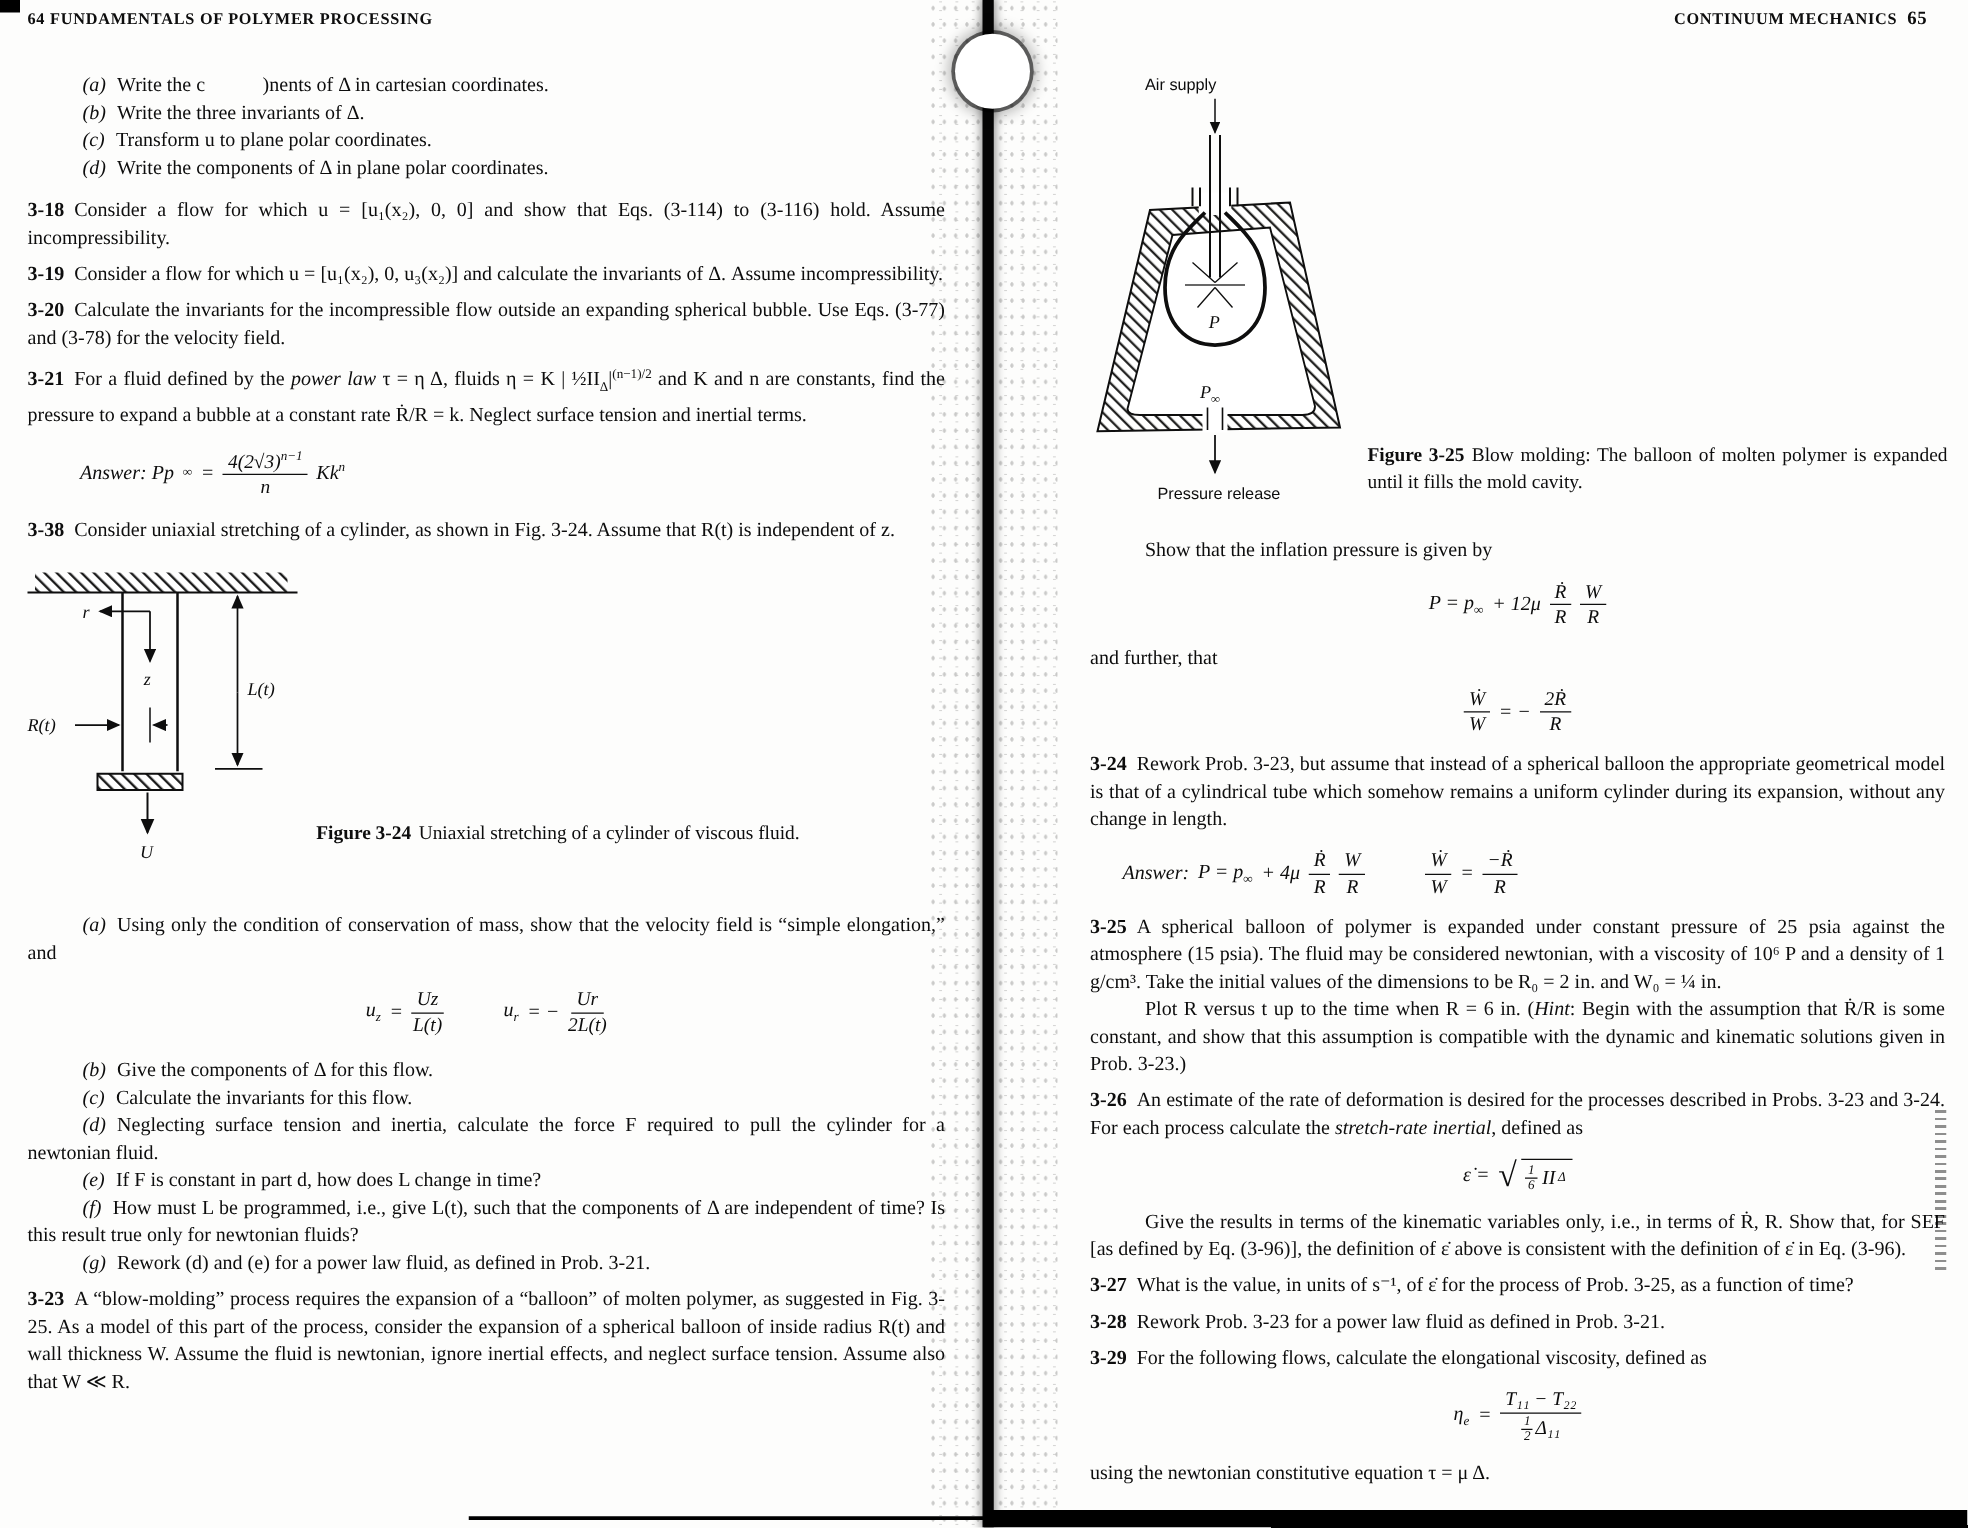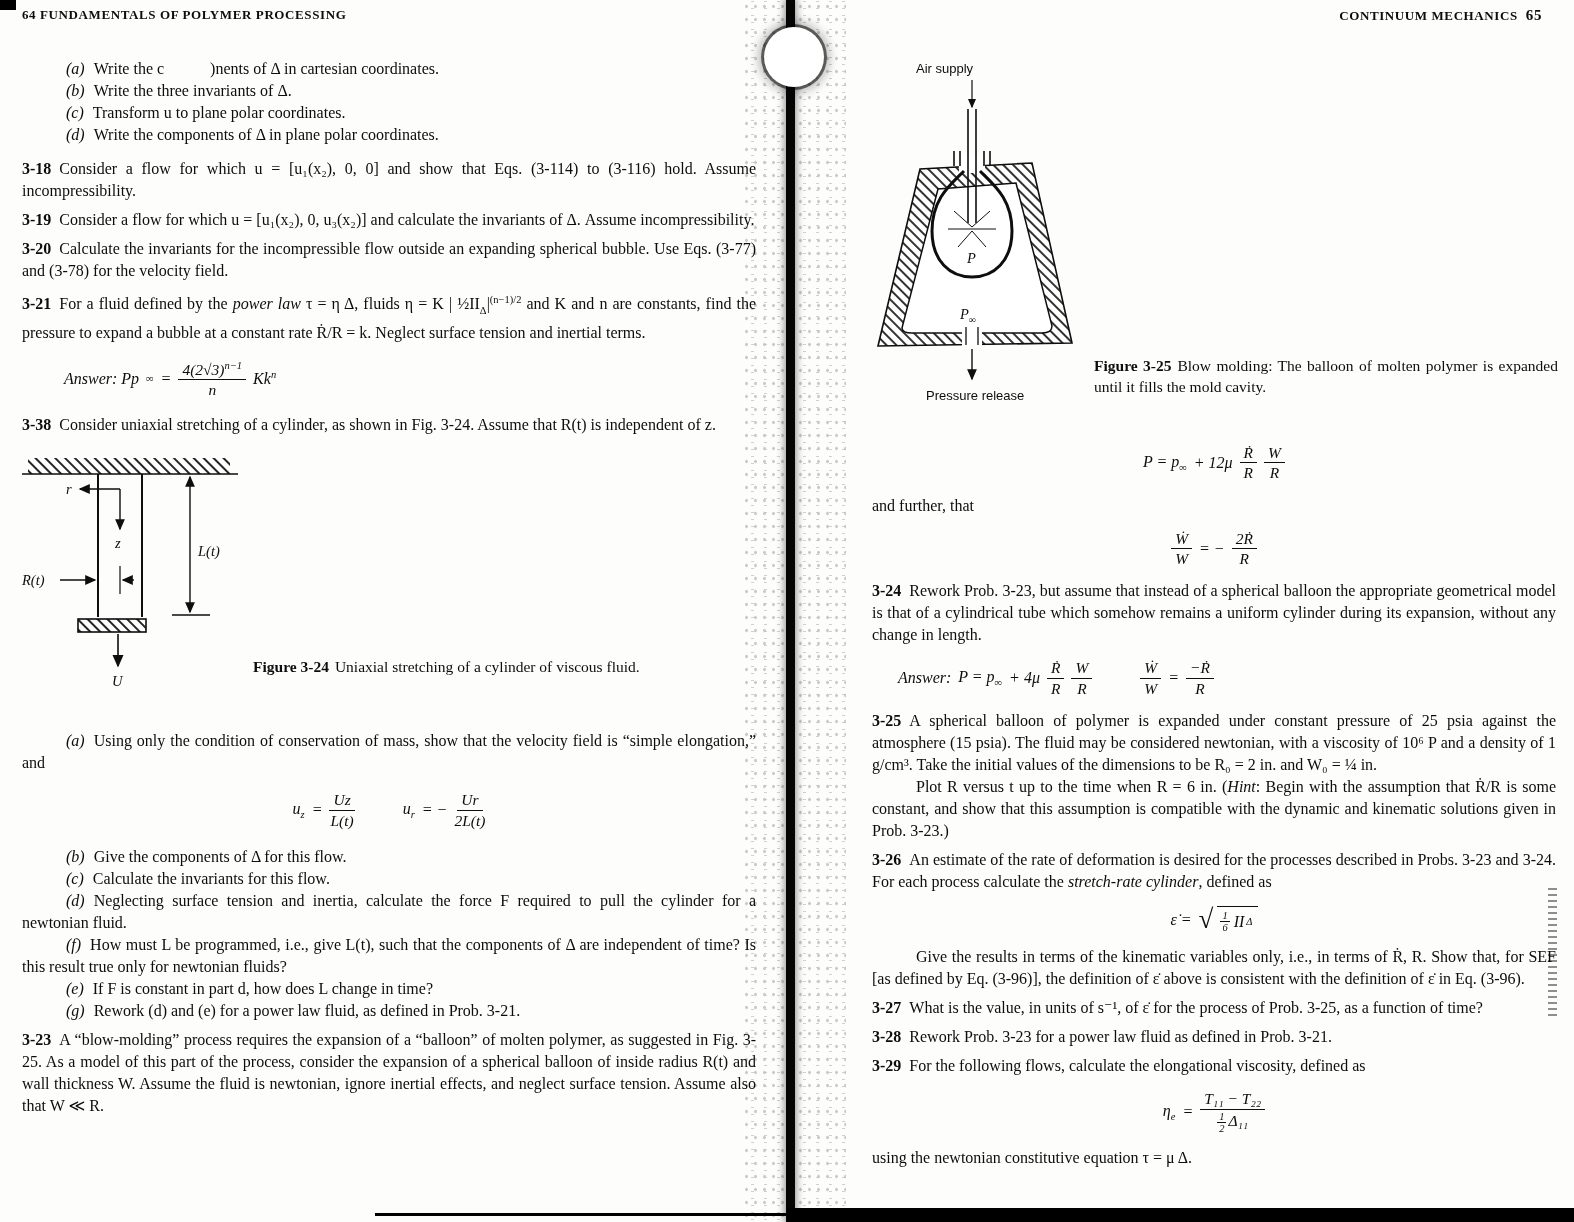--- a/index.html
+++ b/index.html
@@ -191,24 +191,24 @@
   <p class="li">
     <span class="it lab">(b)</span><span>Give the components of Δ for this flow.</span>
   </p>
   <p class="li">
     <span class="it lab">(c)</span><span>Calculate the invariants for this flow.</span>
   </p>
   <p class="li">
     <span class="it lab">(d)</span><span>Neglecting surface tension and inertia, calculate the force F required to pull the cylinder for a newtonian fluid.</span>
   </p>
   <p class="li">
+    <span class="it lab">(e)</span><span>If F is constant in part d, how does L change in time?</span>
+  </p>
+  <p class="li">
     <span class="it lab">(f)</span><span>How must L be programmed, i.e., give L(t), such that the components of Δ are independent of time? Is this result true only for newtonian fluids?</span>
-  </p>
-  <p class="li">
-    <span class="it lab">(e)</span><span>If F is constant in part d, how does L change in time?</span>
   </p>
   <p class="li">
     <span class="it lab">(g)</span><span>Rework (d) and (e) for a power law fluid, as defined in Prob. 3-21.</span>
   </p>
 
   <p class="prob">
     <b class="pnum">3-23</b><span>A “blow-molding” process requires the expansion of a “balloon” of molten polymer, as suggested in Fig. 3-25. As a model of this part of the process, consider the expansion of a spherical balloon of inside radius R(t) and wall thickness W. Assume the fluid is newtonian, ignore inertial effects, and neglect surface tension. Assume also that W ≪ R.</span>
   </p>
 </div>
 
@@ -262,20 +262,21 @@
       <line x1="86" y1="274" x2="86" y2="292" stroke="#111" stroke-width="1.3"></line>
       <line x1="98" y1="274" x2="98" y2="292" stroke="#111" stroke-width="1.3"></line>
       <line x1="92" y1="296" x2="92" y2="326" stroke="#111" stroke-width="1.4" marker-end="url(#arr2)"></line>
       <text x="46" y="347" class="svgsans">Pressure release</text>
     </svg>
     <div class="cap cap325">
       <b>Figure 3-25</b><span>Blow molding: The balloon of molten polymer is expanded until it fills the mold cavity.</span>
     </div>
   </div>
 
+  <p class="li">Show that the inflation pressure is given by</p>
 
   <div class="eq">
     <span><span class="it">P = p</span><sub class="msub">∞</sub></span>
     <span>+ 12μ</span>
     <span class="frac">
         <span class="fn">Ṙ</span>
         <span class="fd">R</span>
       </span>
     <span class="frac">
         <span class="fn">W</span>
@@ -330,21 +331,21 @@
   </div>
 
   <p class="prob">
     <b class="pnum">3-25</b><span>A spherical balloon of polymer is expanded under constant pressure of 25 psia against the atmosphere (15 psia). The fluid may be considered newtonian, with a viscosity of 10⁶ P and a density of 1 g/cm³. Take the initial values of the dimensions to be R₀ = 2 in. and W₀ = ¼ in.</span>
   </p>
   <p class="li">
     <span>Plot R versus t up to the time when R = 6 in. (</span><span class="it">Hint</span><span>: Begin with the assumption that Ṙ/R is some constant, and show that this assumption is compatible with the dynamic and kinematic solutions given in Prob. 3-23.)</span>
   </p>
 
   <p class="prob">
-    <b class="pnum">3-26</b><span>An estimate of the rate of deformation is desired for the processes described in Probs. 3-23 and 3-24. For each process calculate the </span><span class="it">stretch-rate cylinder</span><span>, defined as</span>
+    <b class="pnum">3-26</b><span>An estimate of the rate of deformation is desired for the processes described in Probs. 3-23 and 3-24. For each process calculate the </span><span class="it">stretch-rate inertial</span><span>, defined as</span>
   </p>
 
   <div class="eq">
     <span class="it">ε̇ =</span>
     <span class="sqrt">√</span>
     <span class="overbar">
       <span class="sfrac">
           <span class="fn">1</span>
           <span>6</span>
         </span>

